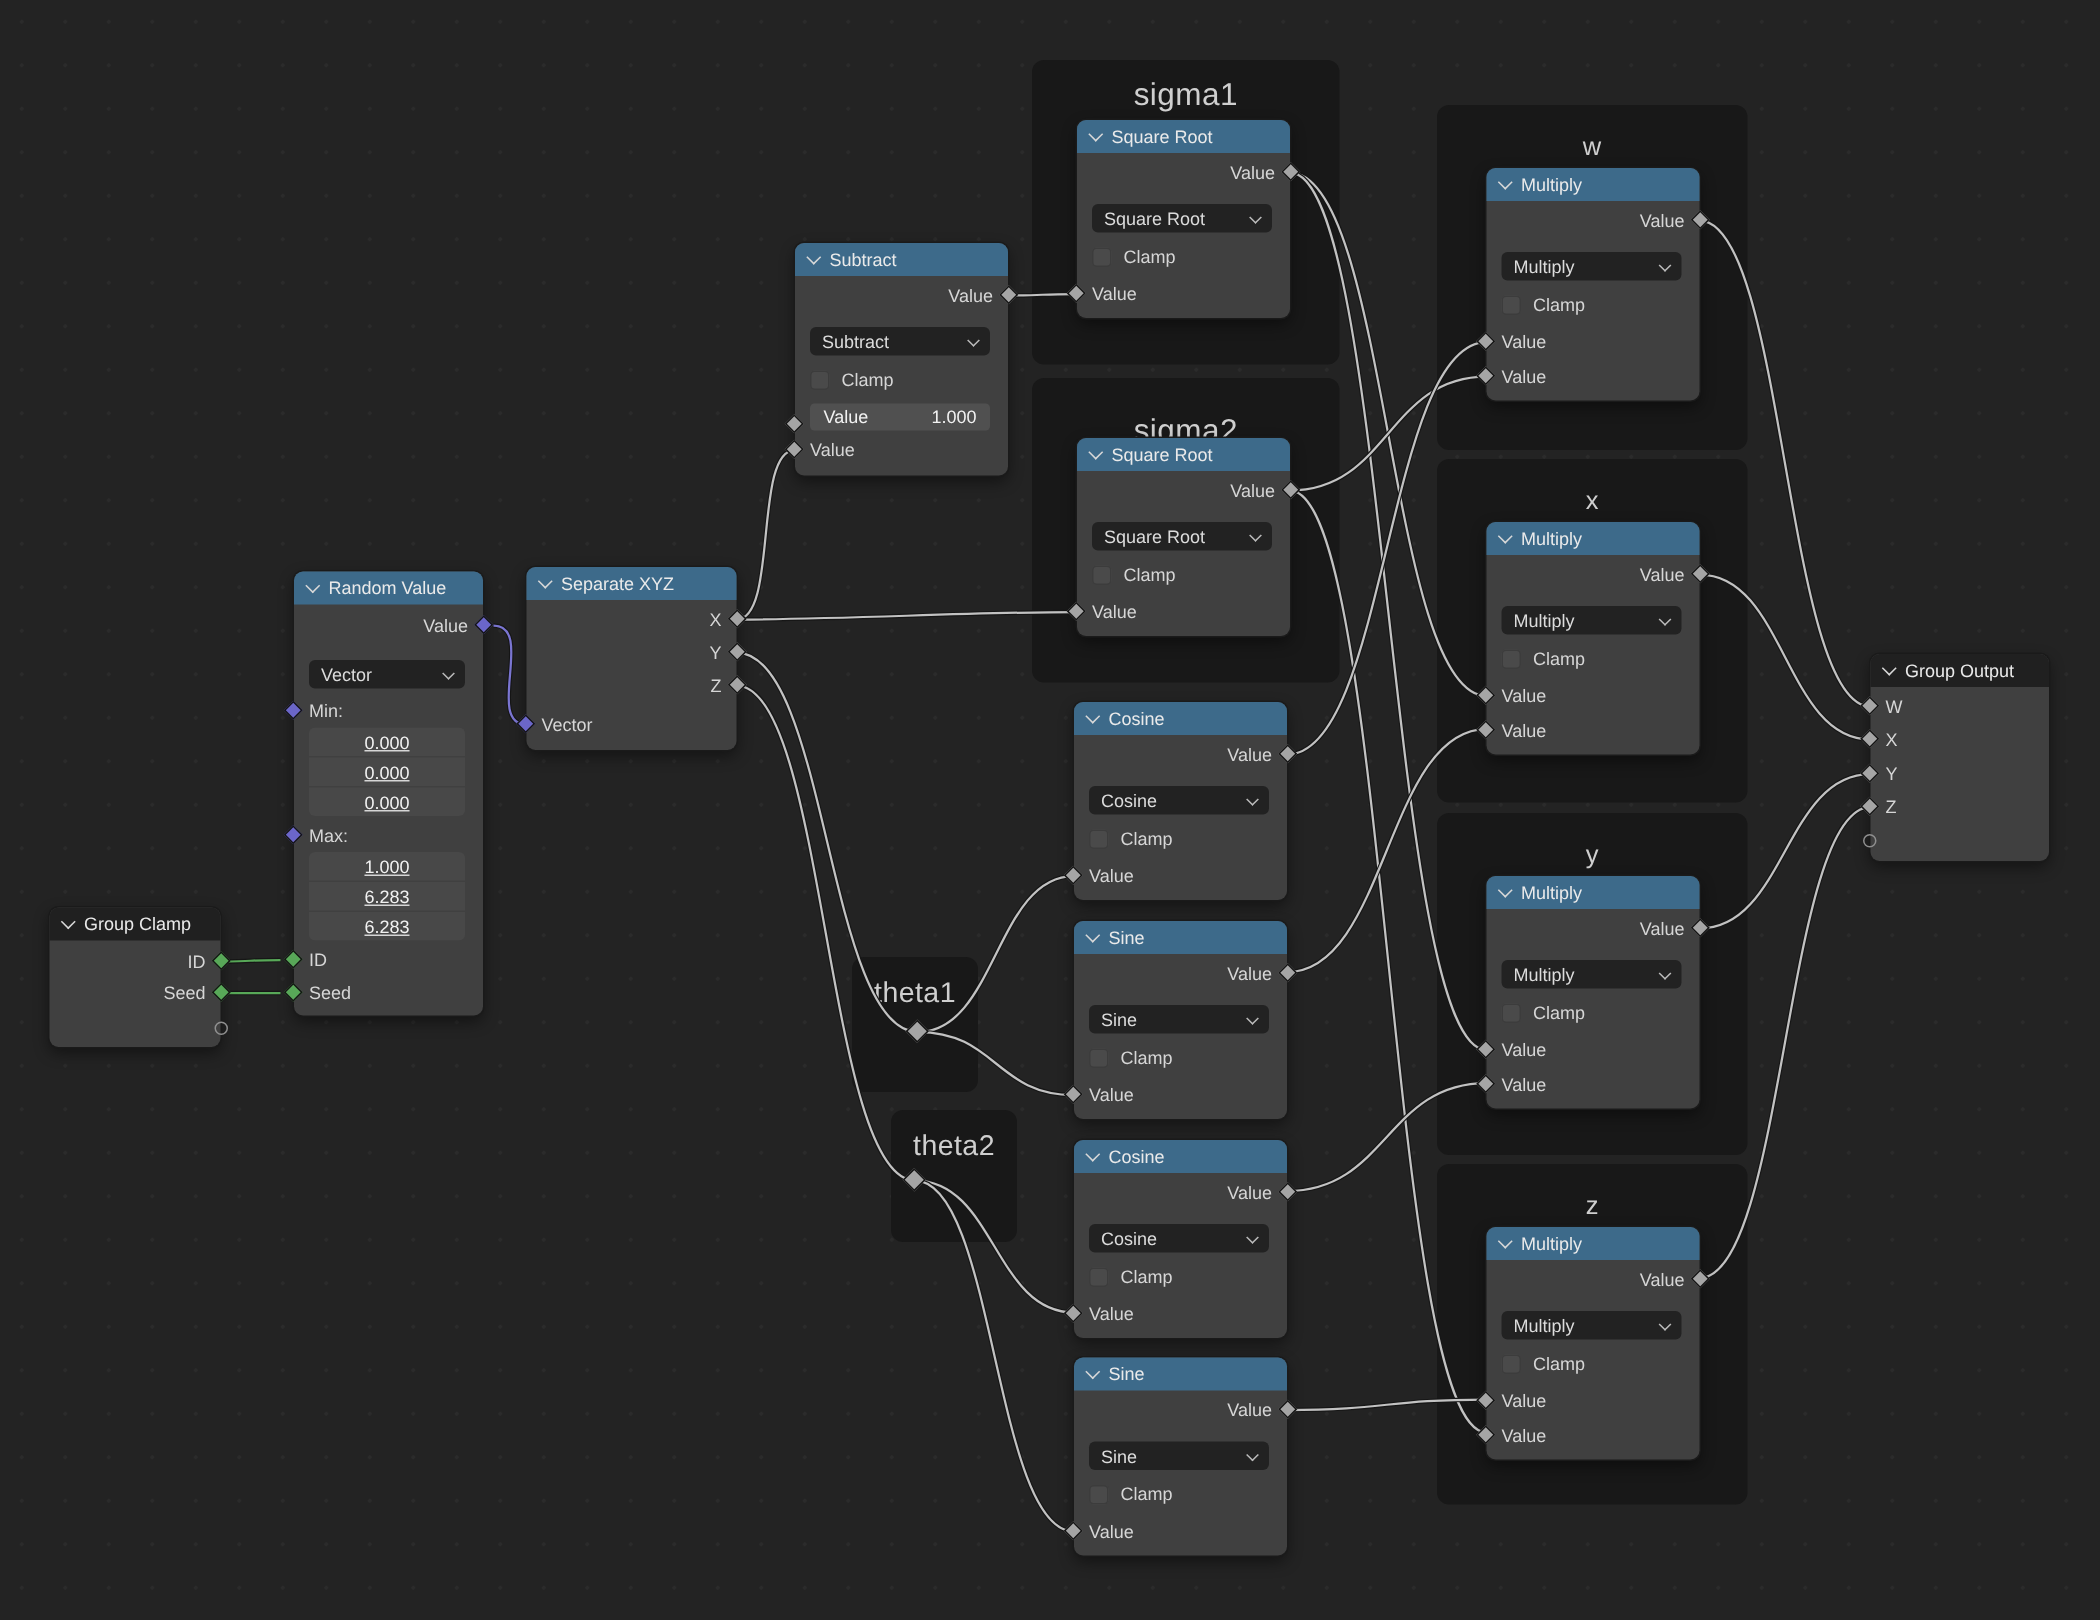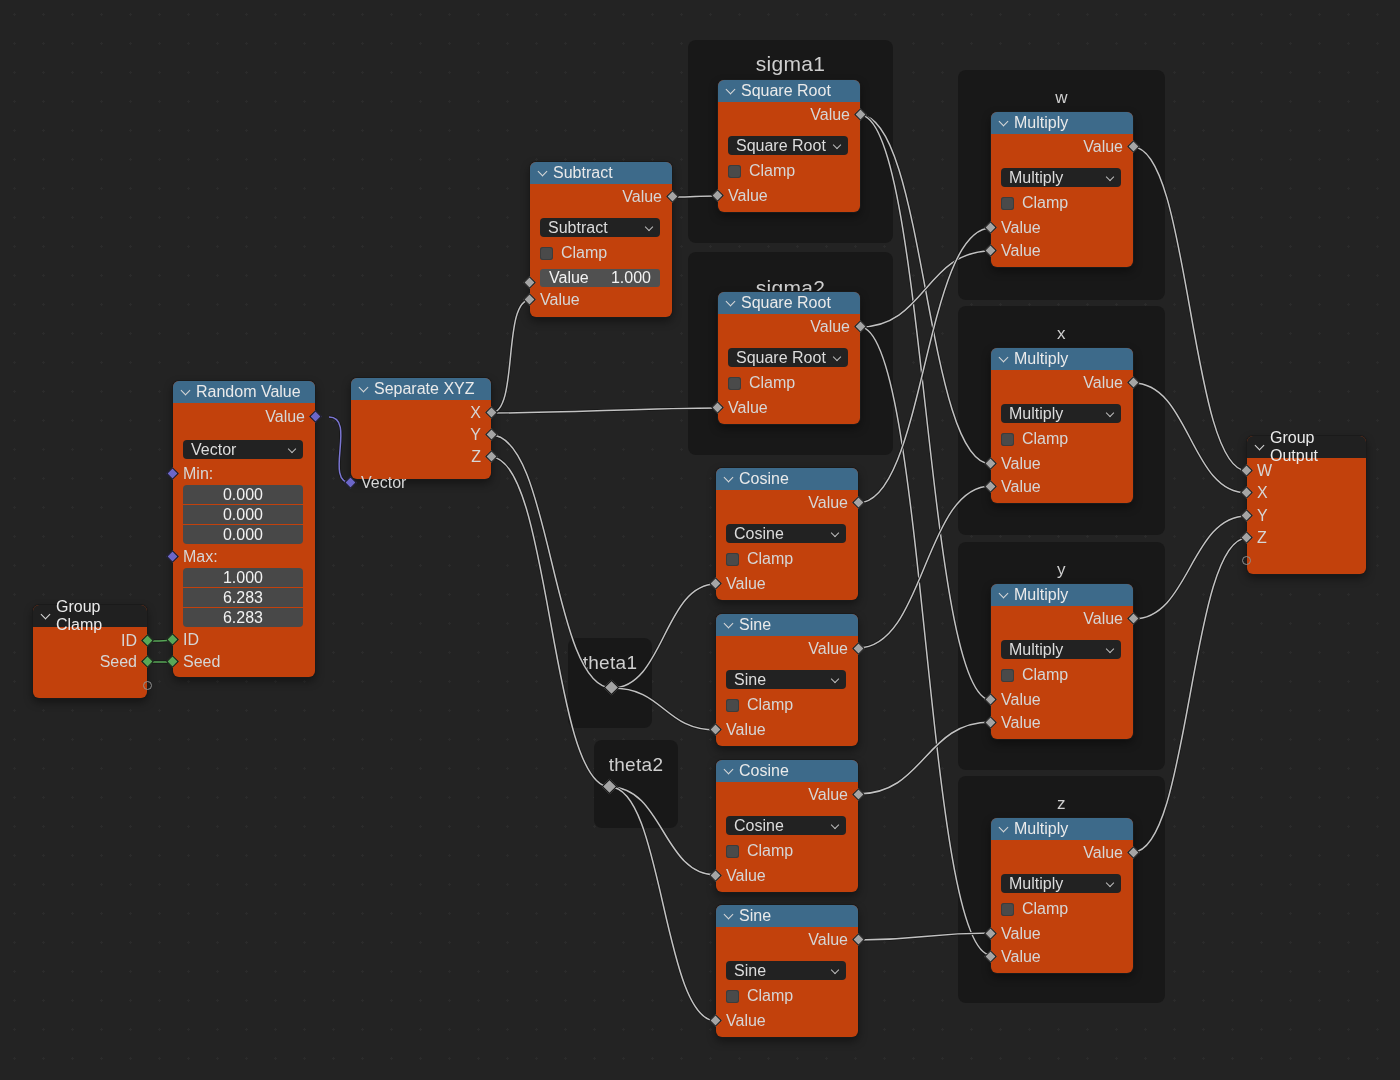--- a/index.html
+++ b/index.html
@@ -4,22 +4,22 @@
 <style>
   html,body{margin:0;padding:0;background:#232323;}
   body{position:relative;width:1400px;height:1080px;overflow:hidden;
        font-family:"Liberation Sans",sans-serif;
        background-color:#232323;
        background-image:radial-gradient(circle,#2b2b2b 1.2px,transparent 1.4px);
        background-size:29px 29px;}
   .frame{position:absolute;background:#181818;border-radius:8px;z-index:1;}
   .frame .flabel{width:100%;text-align:center;color:#cfcfcf;letter-spacing:.3px;}
   svg#wires{position:absolute;left:0;top:0;z-index:2;pointer-events:none;}
-  .node{position:absolute;background:#c2410c;border-radius:6px;z-index:3;
-        box-shadow:0 0 0 1px #1a1a1a,0 4px 10px rgba(0,0,0,.45);font-size:16px;color:#d6d6d6;}
+  .node{position:absolute;background:#404040;border-radius:6px;z-index:3;
+        box-shadow:0 0 0 1px #1a1a1a,0 4px 10px rgba(0,0,0,.45);font-size:12px;color:#d6d6d6;}
   .hdr{position:absolute;top:0;left:0;right:0;height:22px;border-radius:6px 6px 0 0;
        background:var(--header-math,#3d6a8a);display:flex;align-items:center;gap:7px;
        padding:0 9px;color:#eaeaea;box-sizing:border-box;}
   .ghdr{background:var(--header-group,#202020);}
   .chv{display:inline-block;width:6px;height:6px;margin-top:-3px;
        border-right:1.6px solid #d8d8d8;border-bottom:1.6px solid #d8d8d8;
        transform:rotate(45deg);flex:none;}
   .row{position:absolute;left:0;right:0;height:22px;display:flex;align-items:center;
        padding:0 10px;box-sizing:border-box;}
   .row.out{justify-content:flex-end;}
@@ -32,21 +32,21 @@
   .sock.virt{transform:none;border-radius:50%;background:transparent;border:1.5px solid #8f8f8f;}
   .dd{position:absolute;left:10px;right:12px;height:19px;background:#222222;border-radius:4px;
       display:flex;align-items:center;justify-content:space-between;padding:0 8px;
       box-sizing:border-box;color:#dcdcdc;}
   .dd .chv{border-color:#bdbdbd;width:5px;height:5px;margin-top:-2px;}
   .cb{display:inline-block;width:13px;height:13px;background:#4a4a4a;border-radius:3px;
       margin-right:8px;flex:none;box-shadow:inset 0 0 0 1px #3c3c3c;}
   .field{position:absolute;left:10px;right:12px;height:18px;background:#505050;border-radius:3px;
          display:flex;align-items:center;justify-content:space-between;padding:0 9px;
          box-sizing:border-box;color:#f2f2f2;}
-  .vgroup{position:absolute;left:10px;right:12px;border-radius:4px;overflow:hidden;}
+  .vgroup{position:absolute;left:10px;right:12px;border-radius:4px;overflow:hidden;text-decoration:underline;}
   .vf{height:19px;margin-bottom:1px;background:#484848;display:flex;align-items:center;
       justify-content:center;color:#f2f2f2;}
   .vf:last-child{margin-bottom:0;}
   .reroute{position:absolute;width:11px;height:11px;transform:rotate(45deg);z-index:4;
            background:#a5a5a5;border:1.5px solid #141414;box-sizing:border-box;}
 </style>
 </head>
 <body>
 
 <div class="frame" style="left:688px;top:40px;width:205px;height:203px">
@@ -136,21 +136,21 @@
   </div>
   <div class="row out" style="top:46px">
     <span>Seed</span>
     <i class="sock i r"></i>
   </div>
   <div class="row out" style="top:70px">
     <i class="sock virt r"></i>
   </div>
 </div>
 
-<div class="node" style="left:173px;top:381px;width:142px;height:296px">
+<div class="node" style="left:196px;top:381px;width:126px;height:296px">
   <div class="hdr">
     <span class="chv"></span>
     <span>Random Value</span>
   </div>
   <div class="row out" style="top:25px">
     <span>Value</span>
     <i class="sock v r"></i>
   </div>
   <div class="dd" style="top:59px">
     <span>Vector</span>
@@ -177,21 +177,21 @@
   <div class="row" style="top:248px">
     <i class="sock i l"></i>
     <span>ID</span>
   </div>
   <div class="row" style="top:270px">
     <i class="sock i l"></i>
     <span>Seed</span>
   </div>
 </div>
 
-<div class="node" style="left:351px;top:378px;width:140px;height:101px">
+<div class="node" style="left:351px;top:378px;width:140px;height:122px">
   <div class="hdr">
     <span class="chv"></span>
     <span>Separate XYZ</span>
   </div>
   <div class="row out" style="top:24px">
     <span>X</span>
     <i class="sock r"></i>
   </div>
   <div class="row out" style="top:46px">
     <span>Y</span>

